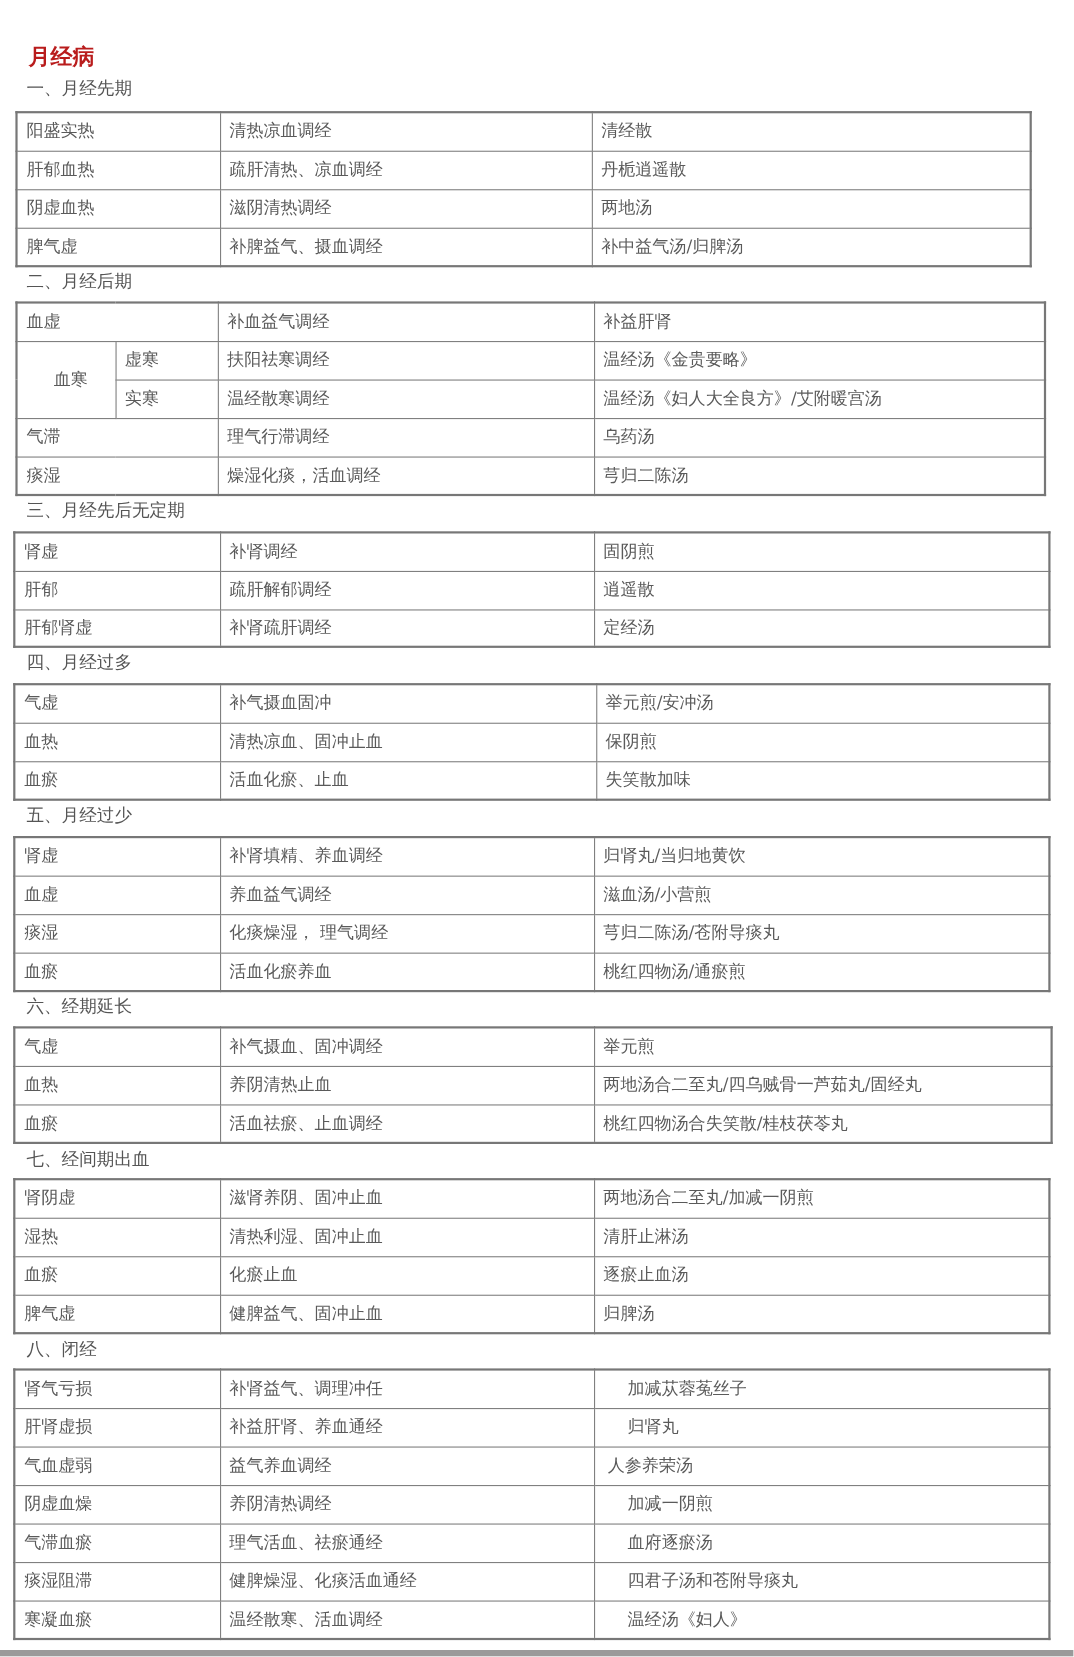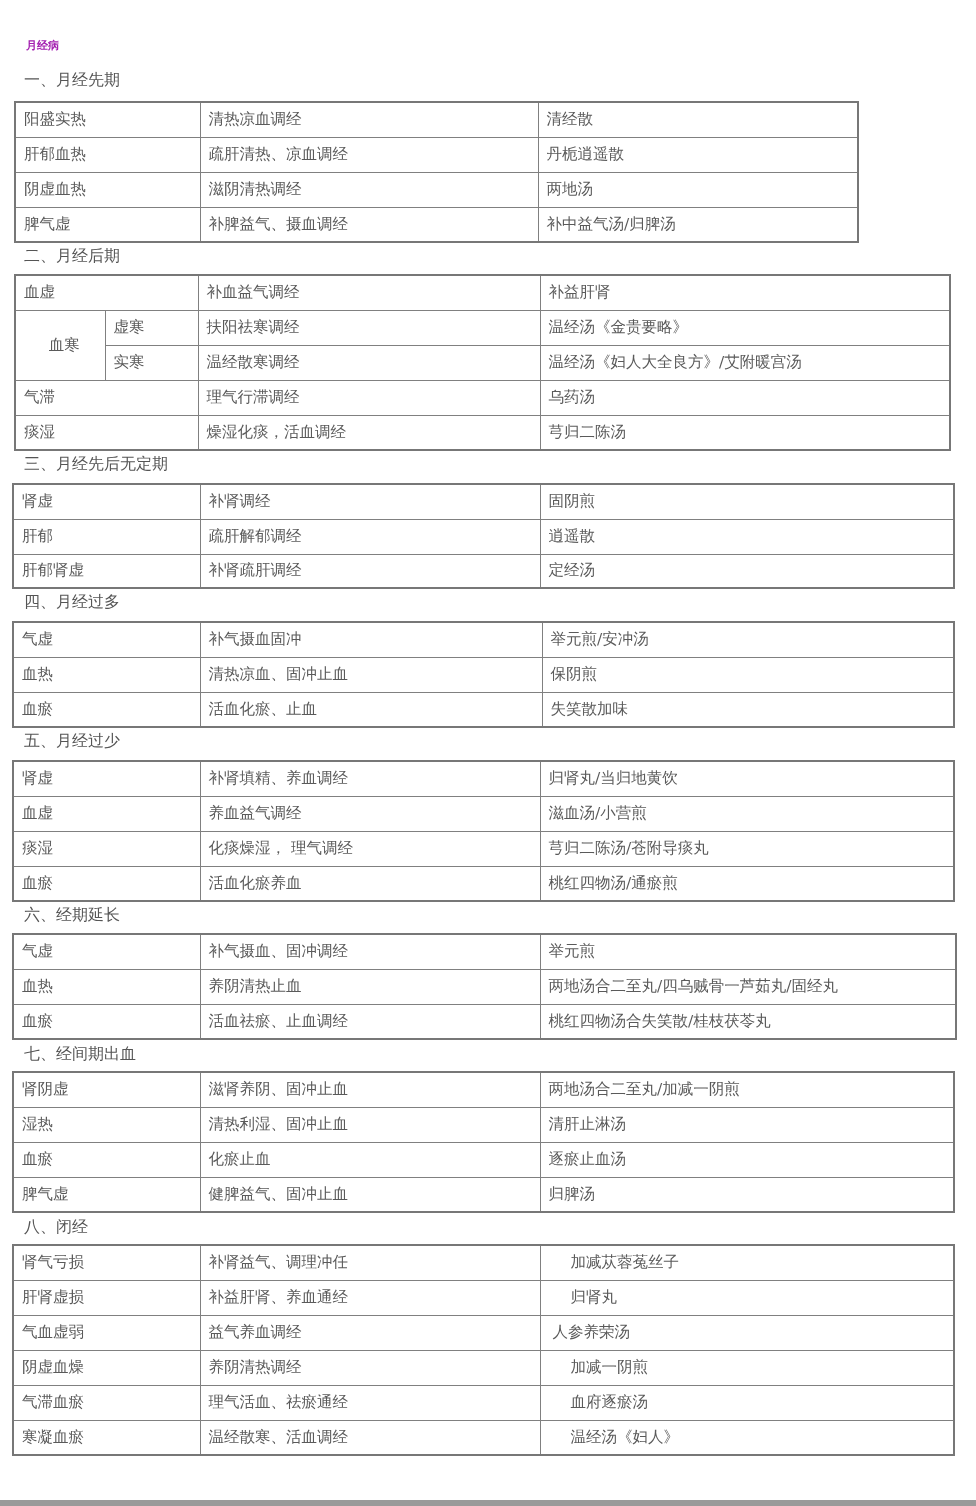--- a/index.html
+++ b/index.html
@@ -3,21 +3,21 @@
 <meta charset="utf-8">
 <style>
   html, body { margin: 0; padding: 0; background: #ffffff; }
   body {
     width: 976px; height: 1506px; position: relative; overflow: hidden;
     font-family: "DejaVu Serif", "Liberation Serif", serif;
     color: #555555;
   }
   .doc-title {
     position: absolute; left: 26px; top: 38px;
-    font-size: 11px; font-weight: bold; color: #a21caf;
+    font-size: 20px; font-weight: bold; color: #b91c1c;
   }
   .section-heading {
     position: absolute; left: 24px;
     font-size: 16px; color: #555555;
   }
   table.tbl {
     position: absolute;
     border-collapse: collapse;
     table-layout: fixed;
     border: 2px solid #777777;
@@ -38,21 +38,21 @@
     position: absolute; left: 0; top: 1500px; width: 976px; height: 6px;
     background: #9a9a9a;
   }
 </style>
 </head>
 <body>
 
 <div class="doc-title">月经病</div>
 
 <div class="section-heading" style="top:70px">一、月经先期</div>
-<table class="tbl" style="left:14px; top:101px; width:845px;">
+<table class="tbl" style="left:14px; top:101px; width:924px;">
   <colgroup>
       <col style="width:185px">
       <col style="width:338px">
       <col>
     </colgroup>
   <tbody>
       <tr style="height:35px">
     <td>阳盛实热</td>
     <td>清热凉血调经</td>
     <td class="sub">清经散</td>
@@ -280,20 +280,25 @@
     <td>阴虚血燥</td>
     <td class="sub">养阴清热调经</td>
     <td style="padding-left:30px">加减一阴煎</td>
   </tr>
   <tr style="height:35px">
     <td>气滞血瘀</td>
     <td class="sub">理气活血、祛瘀通经</td>
     <td style="padding-left:30px">血府逐瘀汤</td>
   </tr>
   <tr style="height:35px">
+    <td>痰湿阻滞</td>
+    <td class="sub">健脾燥湿、化痰活血通经</td>
+    <td style="padding-left:30px">四君子汤和苍附导痰丸</td>
+  </tr>
+  <tr style="height:35px">
     <td>寒凝血瘀</td>
     <td class="sub">温经散寒、活血调经</td>
     <td style="padding-left:30px">温经汤《妇人》</td>
   </tr>
 </tbody>
   </table>
 
 <div class="bottom-bar"></div>
 
 </body></html>

